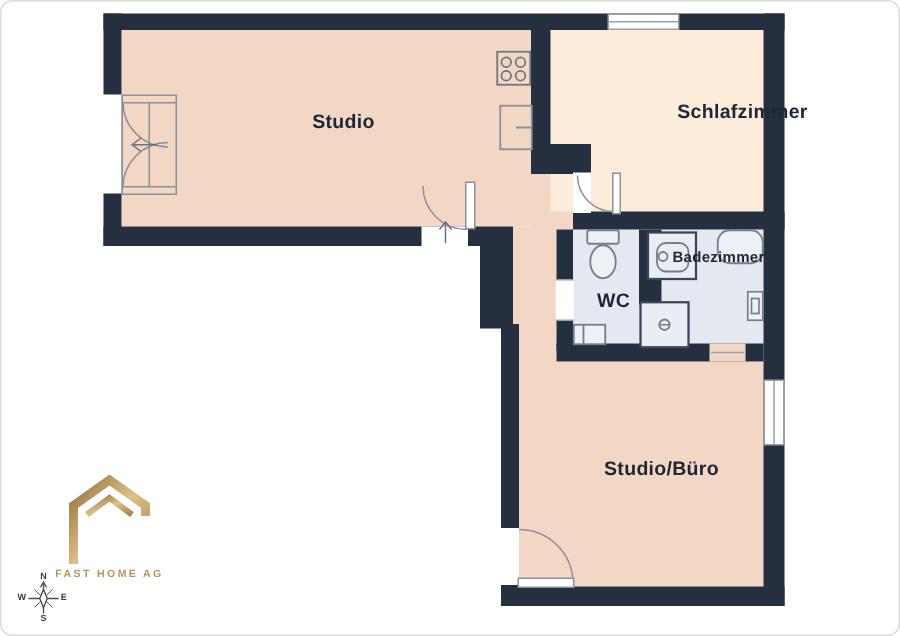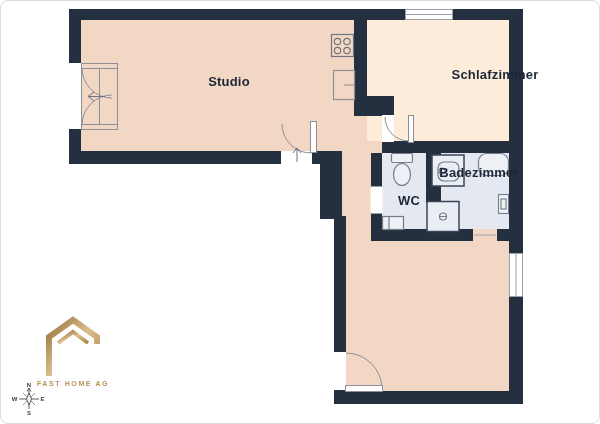--- a/index.html
+++ b/index.html
@@ -168,21 +168,22 @@
       <path d="M57,342 L72,331 L87,342" stroke-width="4"></path>
       <path d="M65,350 L65,375" stroke-width="5"></path>
       <path d="M87,350 L87,375" stroke-width="5"></path>
       <path d="M65,363 L87,363" stroke-width="4"></path>
     </g>
   </svg>
 
   <div class="label" style="left:228px;top:80px;">Studio</div>
   <div class="label" style="left:456px;top:73px;margin-left:38px;">Schlafzimmer</div>
   <div class="label" style="left:408px;top:199px;">WC</div>
-  <div class="label" style="left:478px;top:171px;font-size:13px;">Badezimmer</div>
+  <div class="label" style="left:478px;top:171px;font-size:10px;">Badezimmer</div>
+  <div class="label" style="left:440px;top:311px;">Studio/Büro</div>
 
   <div class="cdir" style="left:28px;top:384px;">N</div>
   <div class="cdir" style="left:41.5px;top:398px;">E</div>
   <div class="cdir" style="left:28px;top:412px;">S</div>
   <div class="cdir" style="left:13.5px;top:398px;">W</div>
 
   <div class="brand-text">FAST HOME AG</div>
 
 </div>
 

